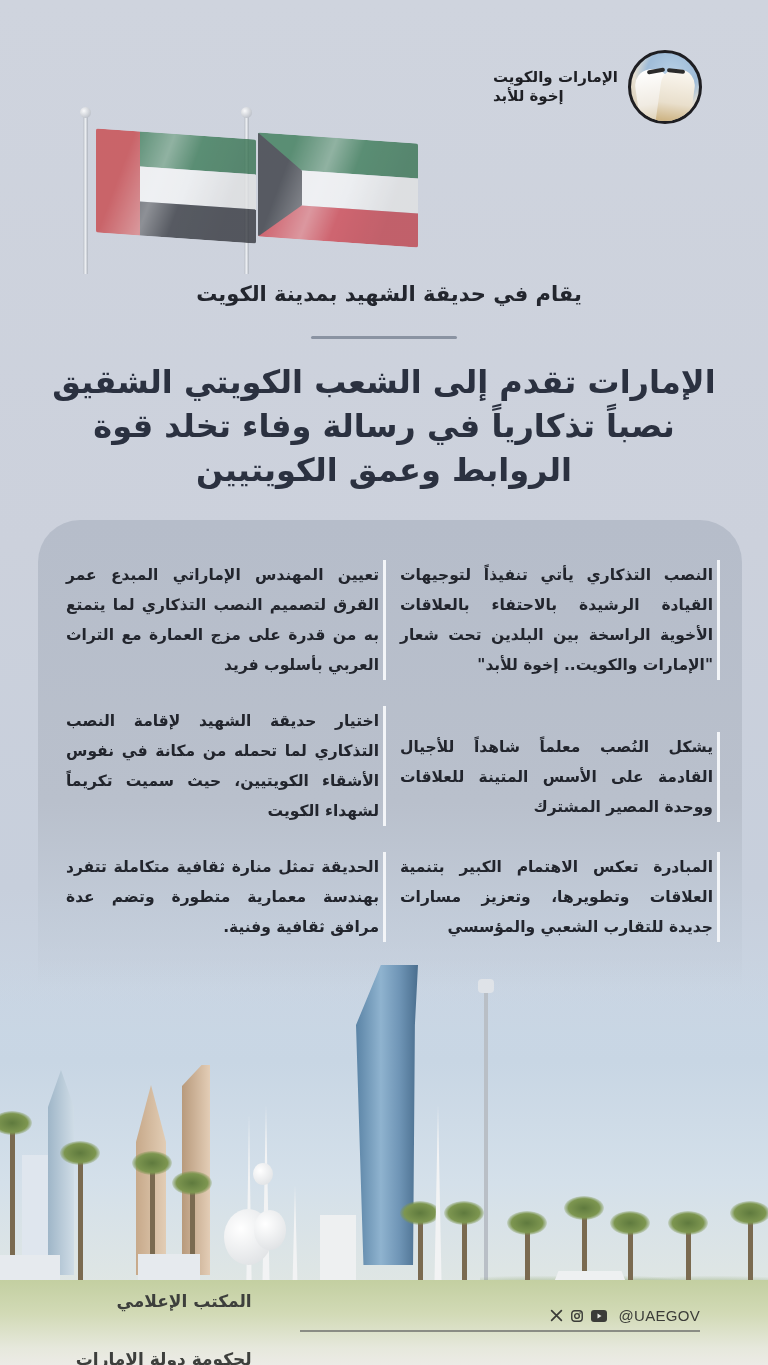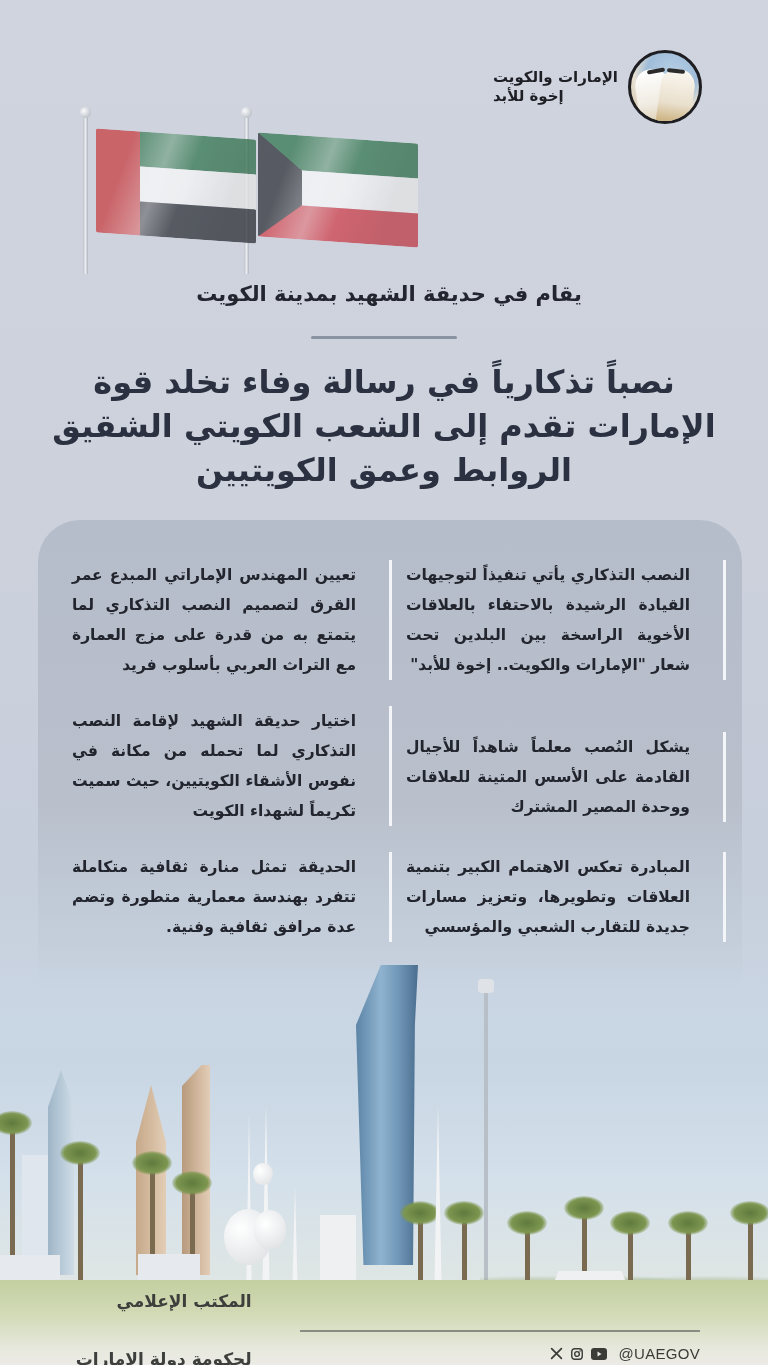--- a/index.html
+++ b/index.html
@@ -104,22 +104,22 @@
       position: absolute; top: 520px; left: 38px; width: 704px; height: 470px;
       border-radius: 42px 42px 0 0;
       background: linear-gradient(180deg, #b6bdca 0%, #b9c0cc 60%, rgba(192,202,215,.7) 85%, rgba(200,212,226,0) 100%);
     }
     .col {
       position: absolute; width: 320px; direction: rtl;
     }
     .col.right { right: 42px; }
     .col.left { right: 376px; }
     .block {
-      position: absolute; right: 0; width: 320px;
-      padding-right: 33px;
+      position: absolute; right: 6px; width: 320px;
+      padding-right: 4px;
       border-right: 3px solid #f3f5f8;
       font-size: 15.5px; font-weight: bold; line-height: 30px;
       color: #22252d; text-align: justify;
       text-align-last: right;
     }
 
     
     .sky {
       position: absolute; left: 0; top: 960px; width: 768px; height: 405px;
       background: linear-gradient(180deg, rgba(200,212,226,0) 0%, #c8d6e4 25%, #d4e0ea 55%, #dfe6e4 80%);
@@ -194,21 +194,20 @@
       margin-top: 4px; padding-top: 3px;
       border-top: 1px solid #7a7c78;
       font-family: "Liberation Sans", sans-serif;
       font-size: 10px; letter-spacing: .5px; color: #3d3f3c;
     }
     .social {
       position: absolute; right: 68px; top: 1307px;
       display: flex; align-items: center; gap: 7px;
       font-family: "Liberation Sans", sans-serif;
       color: #3b3c38;
-      margin-top: 38px;
     }
     .social .ic { display: inline-flex; align-items: center; justify-content: center; }
     .social .handle { font-size: 15px; letter-spacing: .3px; margin-left: 4px; }
     .footer-line {
       position: absolute; top: 1330px; left: 300px; right: 68px; height: 2px; background: #8a8c84;
     }
   </style>
 </head>
 <body>
 
@@ -240,22 +239,22 @@
       <div class="w"></div>
       <div class="r"></div>
       <div class="tri"></div>
     <div class="shine"></div>
   </div>
 </div>
 
 <div class="subtitle">يقام في حديقة الشهيد بمدينة الكويت</div>
 <div class="divider"></div>
 <h1 class="headline">
+  <span>الإمارات تقدم إلى الشعب الكويتي الشقيق</span>
   <span>نصباً تذكارياً في رسالة وفاء تخلد قوة</span>
-  <span>الإمارات تقدم إلى الشعب الكويتي الشقيق</span>
   <span>الروابط وعمق الكويتيين</span>
 </h1>
 
 <div class="card"></div>
 
 <div class="col right" style="top:560px;">
   <p class="block" style="top:0;">النصب التذكاري يأتي تنفيذاً لتوجيهات القيادة الرشيدة بالاحتفاء بالعلاقات الأخوية الراسخة بين البلدين تحت شعار "الإمارات والكويت.. إخوة للأبد"</p>
   <p class="block" style="top:172px;">يشكل النُصب معلماً شاهداً للأجيال القادمة على الأسس المتينة للعلاقات ووحدة المصير المشترك</p>
   <p class="block" style="top:292px;">المبادرة تعكس الاهتمام الكبير بتنمية العلاقات وتطويرها، وتعزيز مسارات جديدة للتقارب الشعبي والمؤسسي</p>
 </div>

